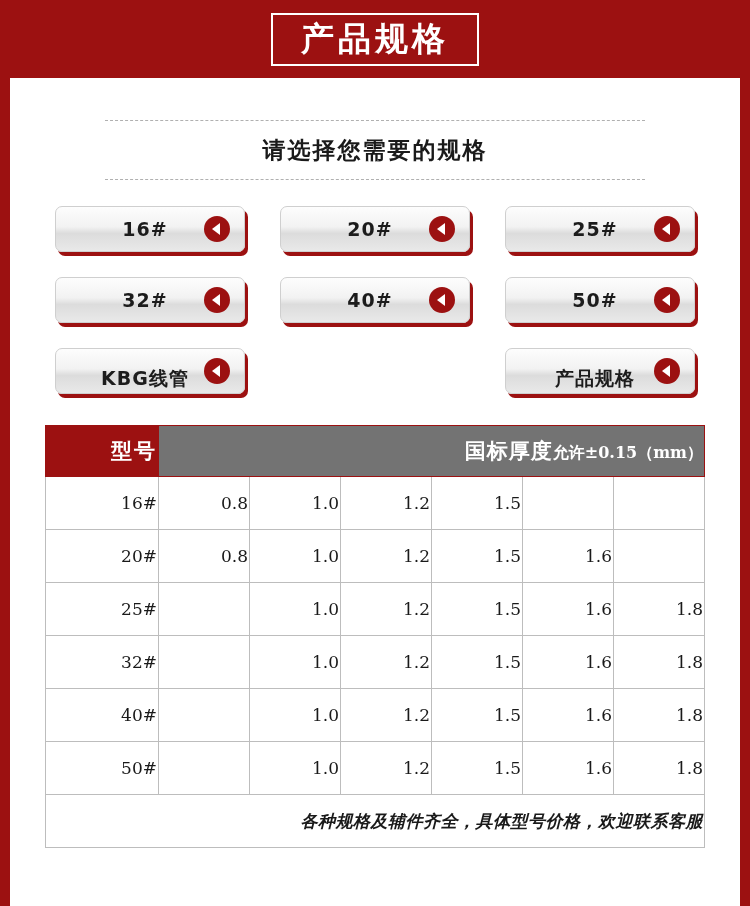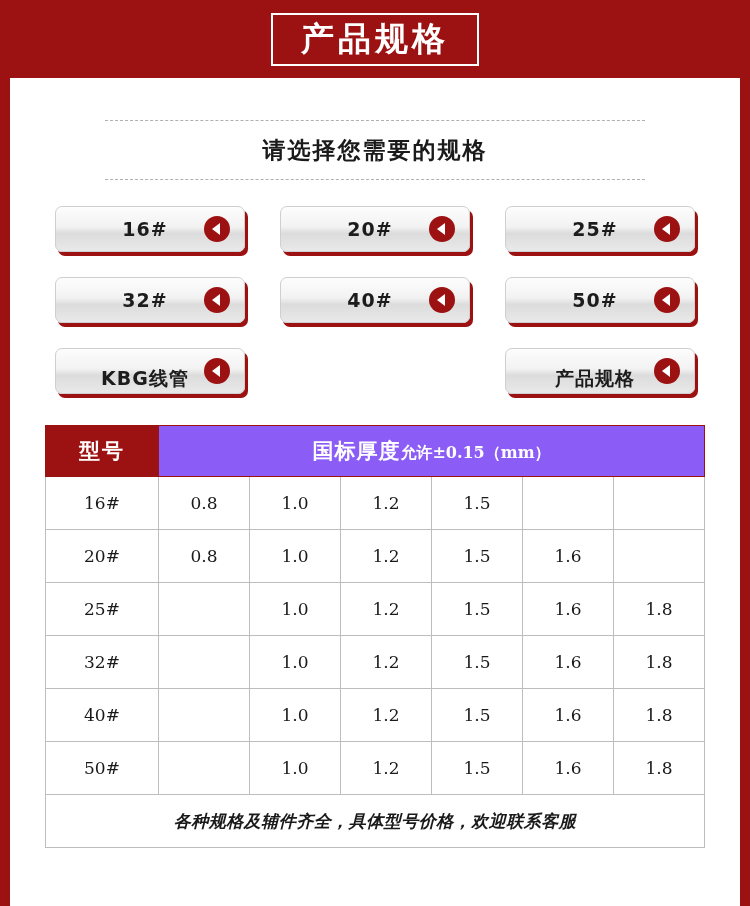--- a/index.html
+++ b/index.html
@@ -134,36 +134,36 @@
     margin: 6px auto 0 auto;
     width: 660px;
   }
   table.spec {
     border-collapse: collapse;
     width: 660px;
     table-layout: fixed;
   }
   table.spec th, table.spec td {
     border: 1px solid #bdbdbd;
-    text-align: center;
+    text-align: right;
     font-family: "DejaVu Serif", serif;
   }
   .hdr-model {
     background: #9c1111;
     color: #ffffff;
     font-size: 21px;
     font-weight: bold;
     height: 48px;
     width: 110px;
     letter-spacing: 2px;
     border: 1px solid #9c1111 !important;
     font-family: "DejaVu Sans", sans-serif;
   }
   .hdr-thickness {
-    background: #8b5cf6;
+    background: #737373;
     color: #ffffff;
     height: 48px;
     border: 1px solid #9c1111 !important;
     font-family: "DejaVu Sans", sans-serif;
   }
   .hdr-thickness .big {
     font-size: 21px;
     font-weight: bold;
     letter-spacing: 1px;
   }

